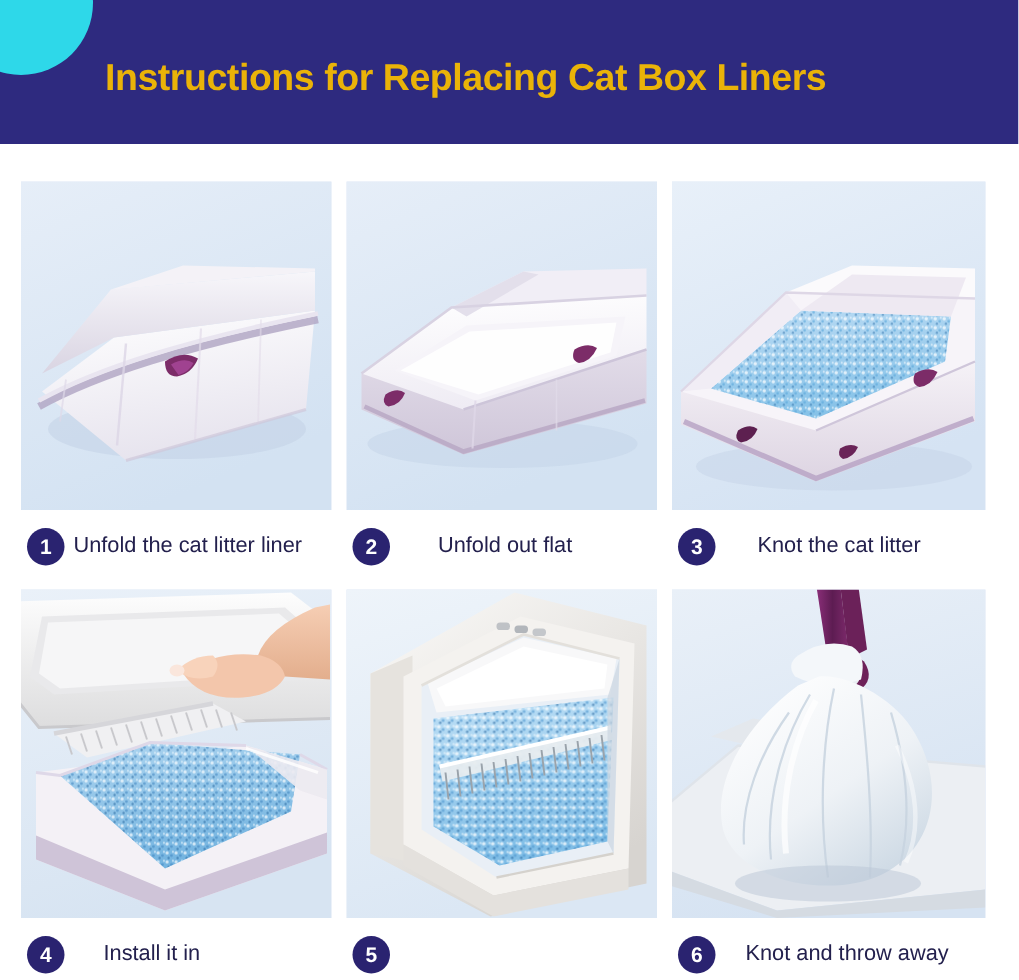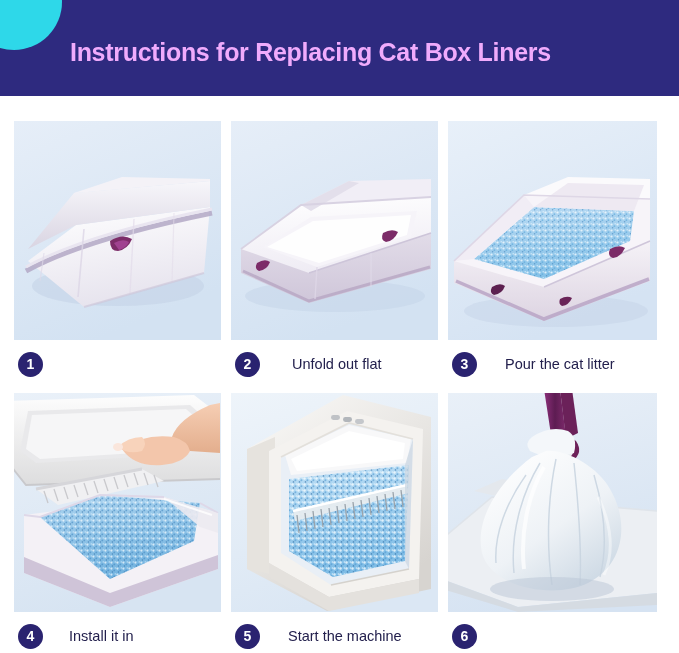--- a/index.html
+++ b/index.html
@@ -23,21 +23,21 @@
     left:-34px;top:-46px;
     width:96px;height:96px;
     border-radius:50%;
     background:#2ed8e9;
   }
   .header-title{
     position:absolute;
     left:70px;top:0;
     height:104px;
     display:flex;align-items:center;
-    color:#f0abfc;
+    color:#eab308;
     font-size:25px;
     font-weight:bold;
     letter-spacing:-0.3px;
     white-space:nowrap;
   }
 
   
   .grid{
     position:absolute;
     left:14px;top:121px;
@@ -148,20 +148,21 @@
             <path d="M70 108 L64 176" stroke="#dcd6e6" stroke-width="1.6" fill="none" opacity="0.8"></path>
             <path d="M120 98 L116 172" stroke="#e2dcea" stroke-width="1.4" fill="none" opacity="0.7"></path>
             <path d="M160 92 L158 162" stroke="#e2dcea" stroke-width="1.2" fill="none" opacity="0.6"></path>
             <path d="M30 132 L26 160" stroke="#ded8e8" stroke-width="1.2" fill="none" opacity="0.7"></path>
 
             <path d="M70 186 L190 152" stroke="#cfc8da" stroke-width="2" fill="none" opacity="0.7"></path>
           </svg>
         </div>
         <div class="caption cap-1">
           <div class="badge">1</div>
+          <div class="caption-text">Unfold the cat litter liner</div>
         </div>
       </div>
 
       <div class="cell">
         <div class="photo">
           <svg viewBox="0 0 207 219" preserveAspectRatio="xMidYMid slice">
             <defs>
               <linearGradient id="bg2" x1="0" y1="0" x2="0.4" y2="1">
                 <stop offset="0" stop-color="#e6eef8"></stop>
                 <stop offset="1" stop-color="#d3e2f2"></stop>
@@ -250,21 +251,21 @@
 
             <path d="M8 160 L96 198 L201 158" stroke="#b9a4c6" stroke-width="3.5" fill="none" opacity="0.85"></path>
 
             <path d="M162 128 q9 -5 15 -1 q-4 9 -12 10 q-6 -2 -3 -9 Z" fill="#7c2c68"></path>
             <path d="M44 166 q8 -5 13 -1 q-3 8 -11 9 q-5 -2 -2 -8 Z" fill="#5d2050"></path>
             <path d="M112 178 q7 -4 12 -1 q-3 7 -10 8 q-4 -2 -2 -7 Z" fill="#6a2458"></path>
           </svg>
         </div>
         <div class="caption cap-3">
           <div class="badge">3</div>
-          <div class="caption-text">Pour the cat litter</div>
+          <div class="caption-text">Knot the cat litter</div>
         </div>
       </div>
 
     </div>
 
     <div class="row row2">
 
       <div class="cell">
         <div class="photo">
           <svg viewBox="0 0 207 219" preserveAspectRatio="xMidYMid slice">
@@ -406,21 +407,20 @@
             <path d="M62 118 L176 92" stroke="#ffffff" stroke-width="2.6" fill="none"></path>
 
             <path d="M50 64 L118 30 L182 46" stroke="#e3e0db" stroke-width="1.8" fill="none"></path>
             <path d="M100 192 L178 176" stroke="#d5d2cd" stroke-width="1.6" fill="none"></path>
 
             <path d="M174 72 L182 46 L178 176 L174 168 Z" fill="#ccd7e2" opacity="0.75"></path>
           </svg>
         </div>
         <div class="caption cap-5">
           <div class="badge">5</div>
-          <div class="caption-text">Start the machine</div>
         </div>
       </div>
 
       <div class="cell wide">
         <div class="photo">
           <svg viewBox="0 0 209 219" preserveAspectRatio="xMidYMid slice">
             <defs>
               <linearGradient id="bg6" x1="0" y1="0" x2="0.3" y2="1">
                 <stop offset="0" stop-color="#e9f0f8"></stop>
                 <stop offset="1" stop-color="#d6e3f2"></stop>
@@ -463,18 +463,19 @@
             </g>
 
             <path d="M96 74 C80 102 72 140 76 176" stroke="#ffffff" stroke-width="4" fill="none" opacity="0.7"></path>
             <path d="M150 104 C164 132 166 160 156 182" stroke="#ffffff" stroke-width="3" fill="none" opacity="0.45"></path>
 
             <ellipse cx="104" cy="196" rx="62" ry="12" fill="#b9c6d6" opacity="0.5"></ellipse>
           </svg>
         </div>
         <div class="caption cap-6">
           <div class="badge">6</div>
+          <div class="caption-text">Knot and throw away</div>
         </div>
       </div>
 
     </div>
   </div>
 </div>
 
 </body></html>

